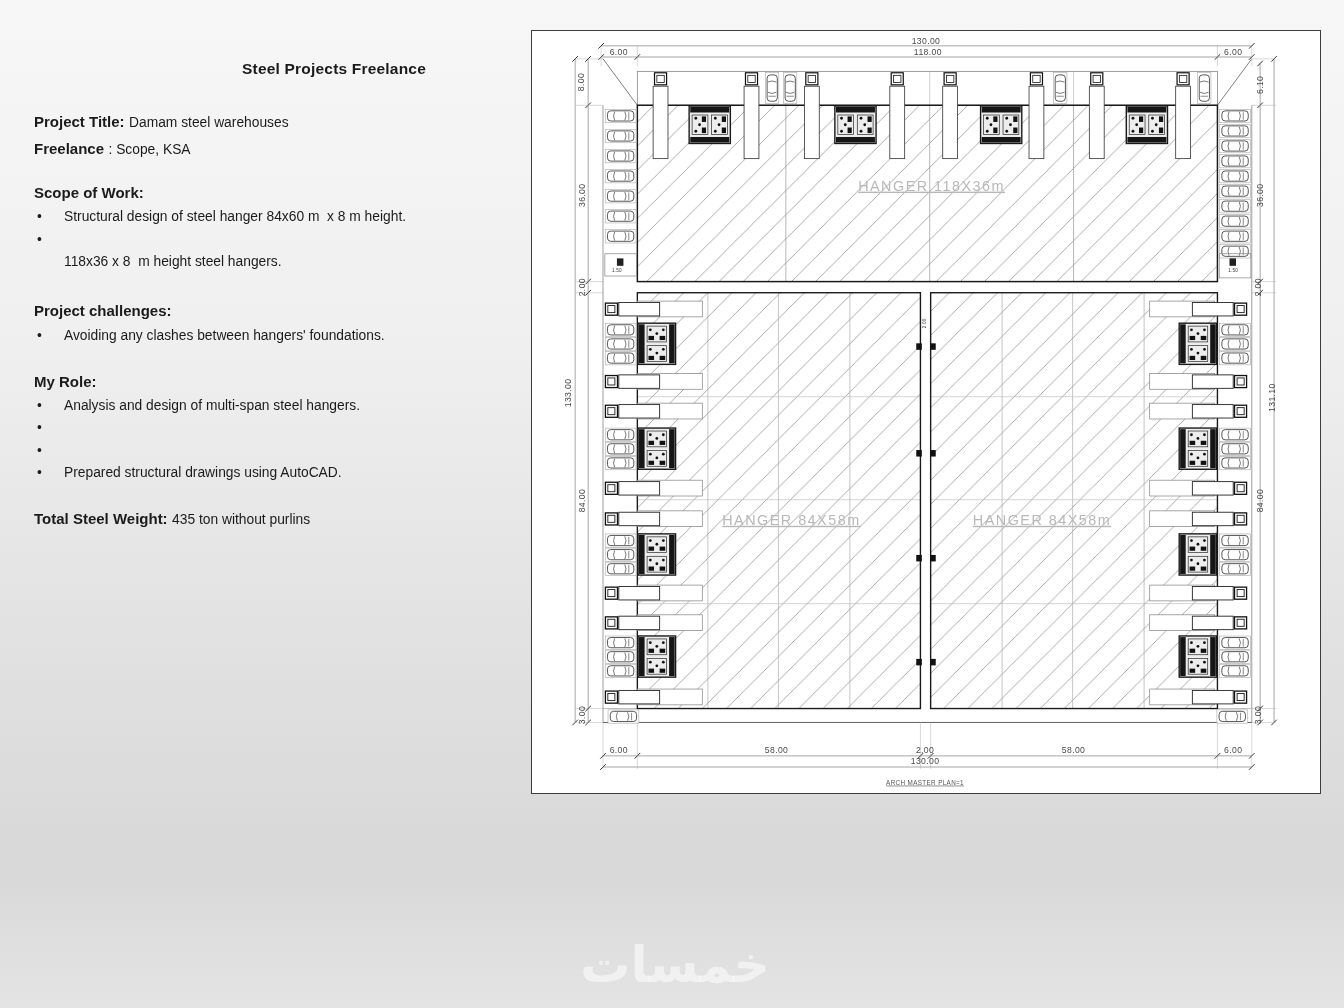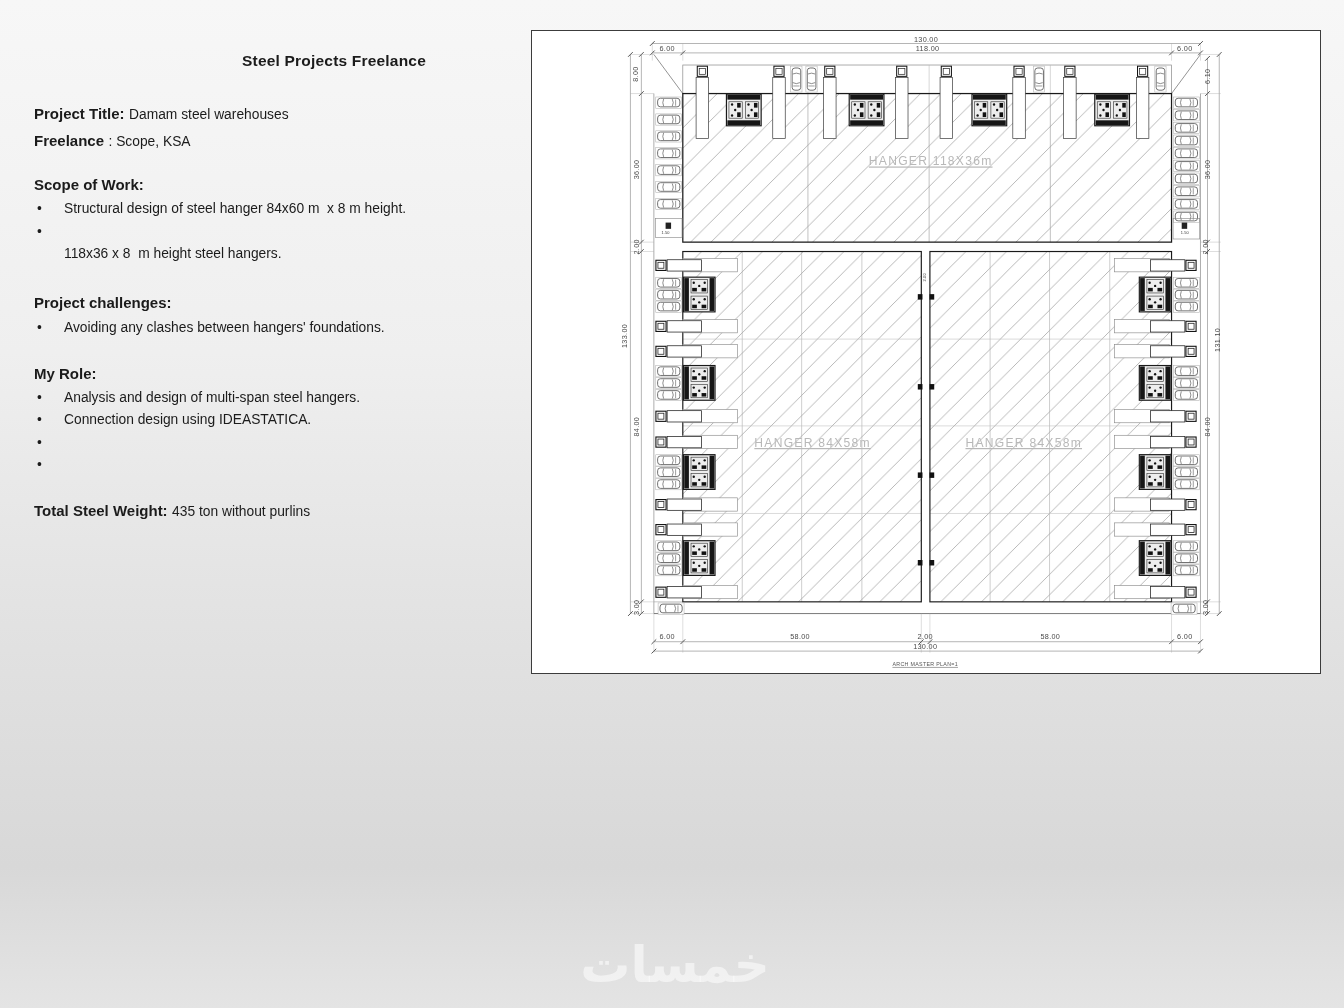--- a/index.html
+++ b/index.html
@@ -1,35 +1,35 @@
 <!DOCTYPE html>
 <html><head>
 <meta charset="utf-8">
 <style>
   html,body{margin:0;padding:0;}
   body{width:1344px;height:1008px;overflow:hidden;font-family:"Liberation Sans",sans-serif;}
   .slide{position:absolute;left:0;top:0;width:1344px;height:1008px;
          background:linear-gradient(180deg,#f7f7f7 0%,#efefef 35%,#e2e2e2 62%,#d8d8d8 86%,#e4e4e4 100%);}
-  .panel{position:absolute;left:0;top:8px;width:512px;height:600px;color:#1b1b1b;}
+  .panel{position:absolute;left:0;top:16px;width:512px;height:600px;color:#1b1b1b;}
   .abs{position:absolute;}
   .t-title{left:242px;top:44px;font-weight:700;font-size:15.5px;letter-spacing:.2px;}
   .h15{font-weight:700;font-size:15px;}
   .body{font-size:13.8px;}
   .pre{white-space:pre-wrap;}
   .info{left:34px;top:93px;width:470px;line-height:26px;}
   .scope-h{left:34px;top:168px;}
   .scope-l{left:34px;top:190px;width:480px;line-height:22.5px;}
   .chal-h{left:34px;top:286px;}
   .chal-l{left:34px;top:309px;width:480px;line-height:22.5px;}
   .role-h{left:34px;top:357px;}
   .role-l{left:34px;top:379px;width:480px;line-height:22.3px;}
   .total{left:34px;top:494px;width:480px;}
   .row{display:flex;}
   .row .b{width:27px;flex:0 0 27px;padding-left:3px;font-size:13.8px;}
-  .sheet{position:absolute;left:531px;top:30px;width:790px;height:644px;background:#ffffff;
+  .sheet{position:absolute;left:531px;top:30px;width:790px;height:764px;background:#ffffff;
          border:1px solid #3c3c3c;box-sizing:border-box;}
   .sheet svg{display:block;width:100%;height:100%;}
   svg text{font-family:"Liberation Sans",sans-serif;}
   .watermark{position:absolute;left:575px;top:936px;width:200px;text-align:center;
              font-family:"DejaVu Sans",sans-serif;font-weight:700;font-size:50px;
              color:rgba(255,255,255,0.55);}
 </style>
 </head>
 <body>
 
@@ -67,27 +67,27 @@
     </div>
 
     <div class="abs role-h h15">My Role:</div>
     <div class="abs role-l">
       <div class="row">
           <span class="b">•</span>
           <span class="body pre">Analysis and design of multi-span steel hangers.</span>
         </div>
       <div class="row">
           <span class="b">•</span>
-          <span class="body pre">Connection design using IDEASTATICA.</span>
-        </div>
-      <div class="row">
-          <span class="b">•</span>
-        </div>
-      <div class="row">
-          <span class="b">•</span>
+        </div>
+      <div class="row">
+          <span class="b">•</span>
+        </div>
+      <div class="row">
+          <span class="b">•</span>
+          <span class="body pre">Prepared structural drawings using AutoCAD.</span>
         </div>
     </div>
 
     <div class="abs total"><span class="h15">Total Steel Weight:</span> <span class="body pre">435 ton without purlins</span></div>
   </div>
 
   <div class="sheet">
     <svg id="plan" viewBox="0 0 790 821">
       <defs>
         <pattern id="hatch" patternUnits="userSpaceOnUse" width="26" height="26">

